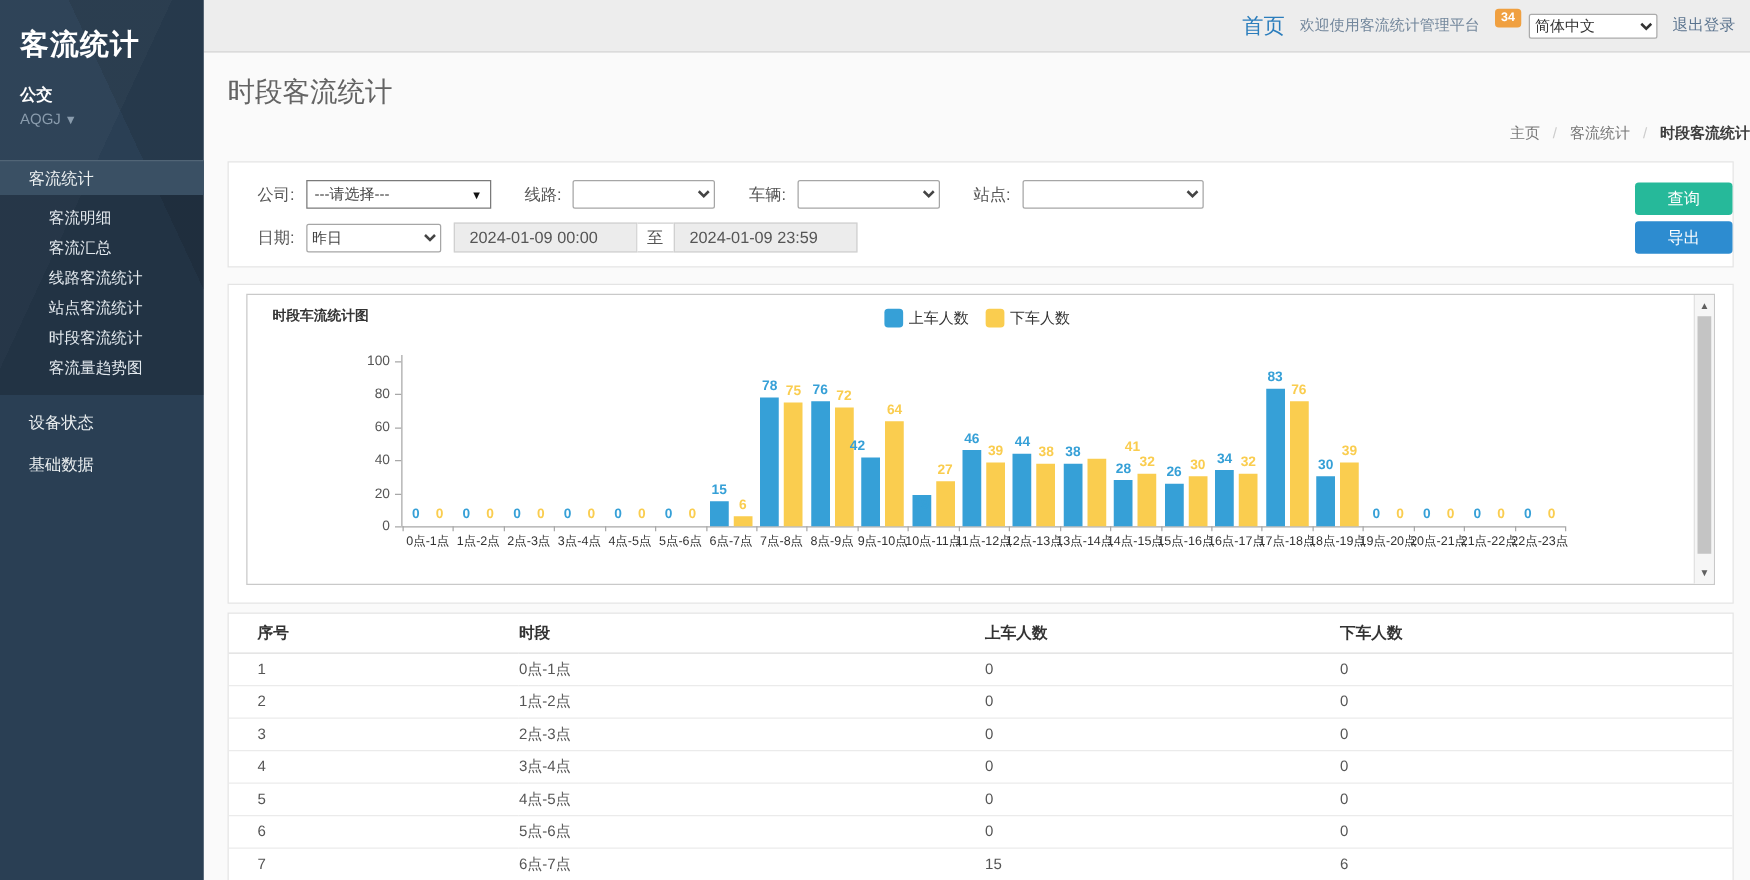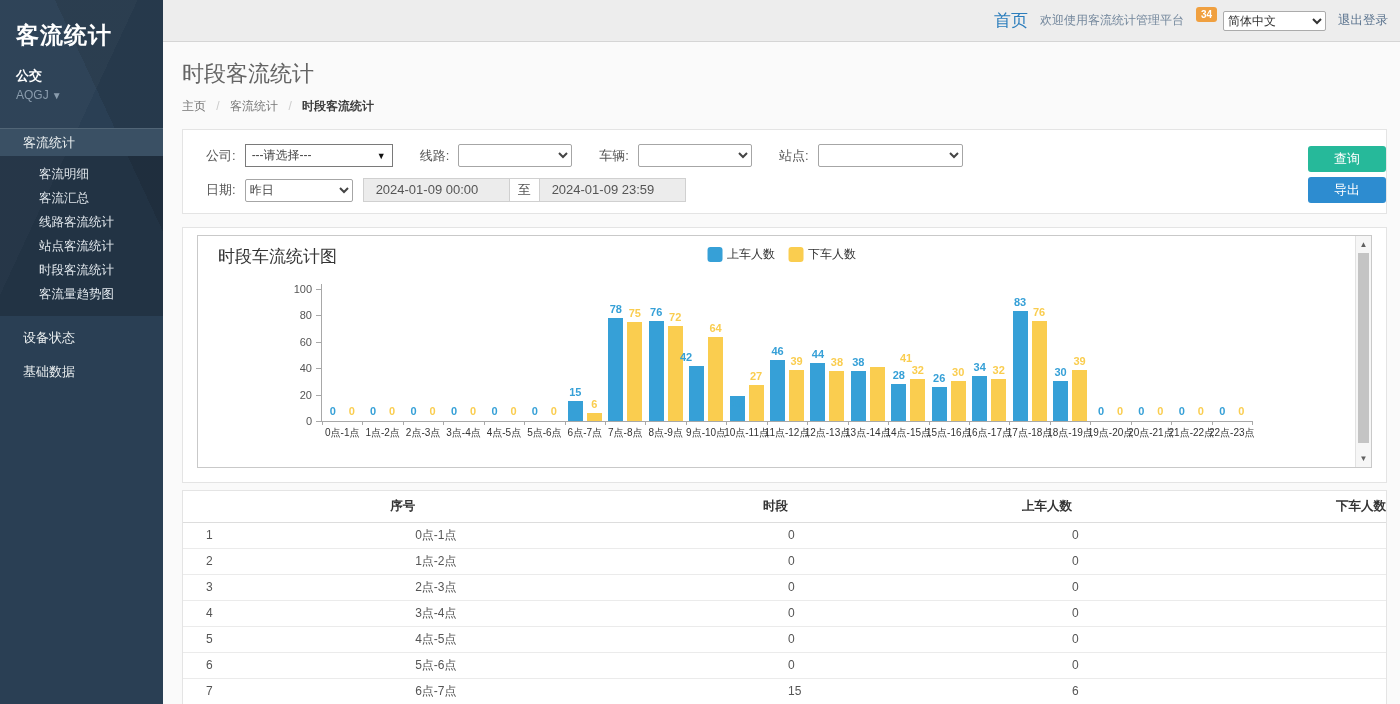--- a/index.html
+++ b/index.html
@@ -30,21 +30,21 @@
   .nav-home { color:#2B7DBC; font-size:17px; cursor:pointer; }
   .nav-welcome { color:#73879C; font-size:12px; }
   .nav-badge { background:#F0A040; color:#fff; font-size:10px; font-weight:bold;
     border-radius:3px; padding:2px 5px; align-self:flex-start; margin-top:7px; margin-right:-6px; cursor:pointer; }
   .nav-lang { width:103px; height:20px; font-size:12px; color:#333; border:1px solid #ABABAB; background:#fff; border-radius:2px; }
   .nav-logout { color:#5A738E; font-size:12.5px; cursor:pointer; }
 
   
   .page-head { padding:17px 0 0 19px; }
   .page-title { font-size:22px; color:#646464; }
-  .breadcrumb { margin-top:9px; font-size:12px; color:#999; }
+  .breadcrumb { margin-top:9px; font-size:12px; color:#999;text-align:right; }
   .breadcrumb .bc-link { color:#777; cursor:pointer; }
   .breadcrumb .bc-sep { margin:0 7px; color:#CCC; }
   .breadcrumb .bc-current { color:#3E3E3E; font-weight:bold; }
 
   
   .card { background:#fff; border:1px solid #E4E4E4; margin-left:19px; margin-right:13px; }
 
   
   .filter-card { margin-top:14px; padding:14px 0 14px 23px; position:relative; height:85px; }
   .f-row { display:flex; align-items:center; }
@@ -62,40 +62,40 @@
   .date-sep { height:24px; border:1px solid #D0D0D0; border-left:none; border-right:none; background:#fff;
     padding:0 8px; line-height:22px; font-size:13px; color:#555; }
   .btn { position:absolute; right:0; width:78px; height:26px; border:none; border-radius:3px;
     color:#fff; font-size:13px; text-align:center; line-height:26px; cursor:pointer; font-family:inherit; }
   .btn-query { top:16px; background:#26B99A; }
   .btn-export { top:47px; background:#2D8CD0; }
 
   
   .chart-card { margin-top:13px; height:256px; padding:7px 14px 16px 14px; }
   .chart-panel { position:relative; height:233px; border:1px solid #C9C9C9; background:#fff; overflow:hidden; }
-  .chart-title { position:absolute; left:20px; top:9px; font-size:17px; font-weight:normal; color:#333; }
+  .chart-title { position:absolute; left:20px; top:9px; font-size:11px; font-weight:bold; color:#333; }
   .legend { position:absolute; top:10px; left:50%; transform:translateX(-52%); display:flex; gap:13px; }
   .legend-item { display:flex; align-items:center; gap:5px; font-size:12px; color:#333; cursor:pointer; }
   .legend-swatch { width:15px; height:15px; border-radius:3px; }
   .plot { position:absolute; left:124px; top:53px; width:930px; height:132px; }
   .ax { position:absolute; background:#A8A8A8; }
   .ytick-label { position:absolute; width:32px; text-align:right; font-size:11px; color:#555; }
   .bar { position:absolute; }
   .bar-label { position:absolute; width:30px; text-align:center; font-size:11px; font-weight:bold; }
   .xlabel { position:absolute; width:62px; text-align:center; font-size:10px; color:#333; white-space:nowrap; overflow:visible; }
   
   .panel-scroll { position:absolute; right:0; top:0; bottom:0; width:16px; background:#F6F6F6; border-left:1px solid #E2E2E2; }
   .scroll-arrow { position:absolute; left:0; width:15px; height:15px; text-align:center; font-size:8px; color:#606060; line-height:15px; cursor:pointer; }
   .arrow-up { top:1px; } .arrow-down { bottom:1px; }
   .scroll-thumb { position:absolute; left:2px; top:17px; width:11px; height:190px; background:#C4C4C4; cursor:pointer; }
 
   
   .table-card { margin-top:7px; min-height:230px; padding-bottom:4px; }
   table.data-table { width:100%; border-collapse:collapse; table-layout:fixed; }
-  .data-table th { text-align:right; font-size:12.5px; color:#333; font-weight:bold; height:31px;
+  .data-table th { text-align:left; font-size:12.5px; color:#333; font-weight:bold; height:31px;
     border-bottom:1px solid #DDDDDD; padding-left:0; }
   .data-table td { font-size:12px; color:#555; height:26px; border-bottom:1px solid #EBEBEB; }
   .data-table th:nth-child(1), .data-table td:nth-child(1) { padding-left:23px; width:19.3%; }
   .data-table th:nth-child(2), .data-table td:nth-child(2) { width:31%; }
   .data-table th:nth-child(3), .data-table td:nth-child(3) { width:23.6%; }
   .data-table th:nth-child(4), .data-table td:nth-child(4) { width:26.1%; }
 </style>
 </head>
 <body>
 

